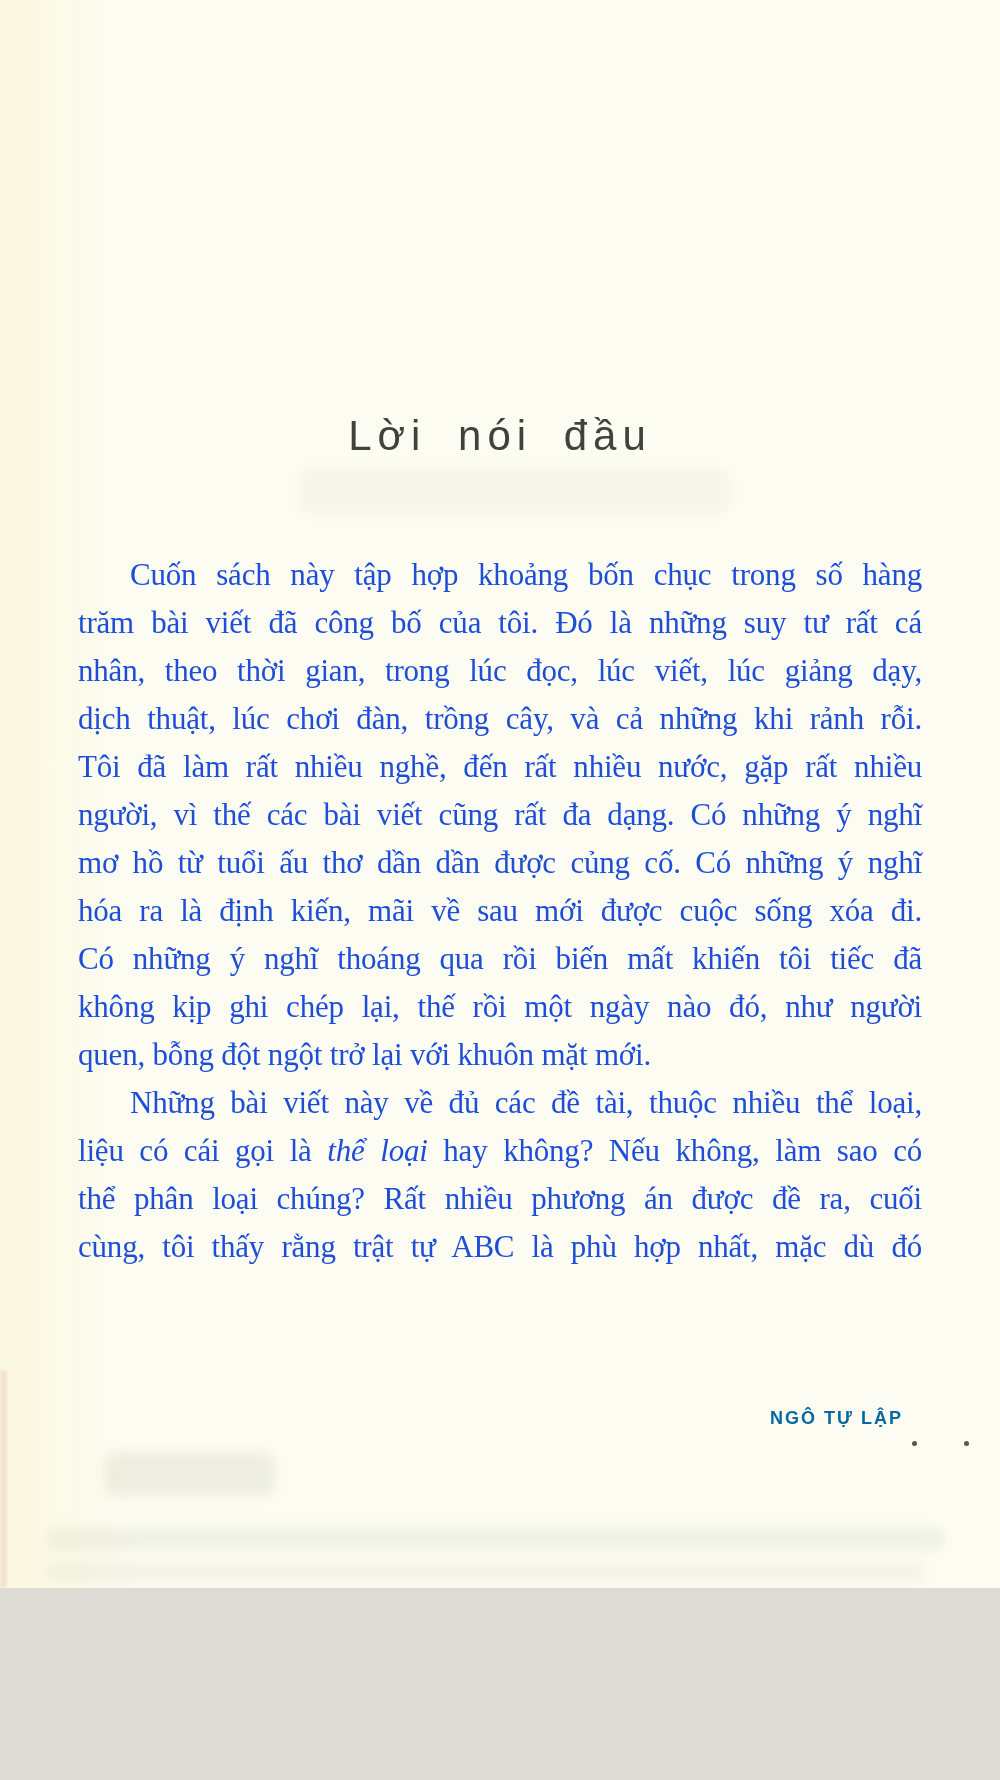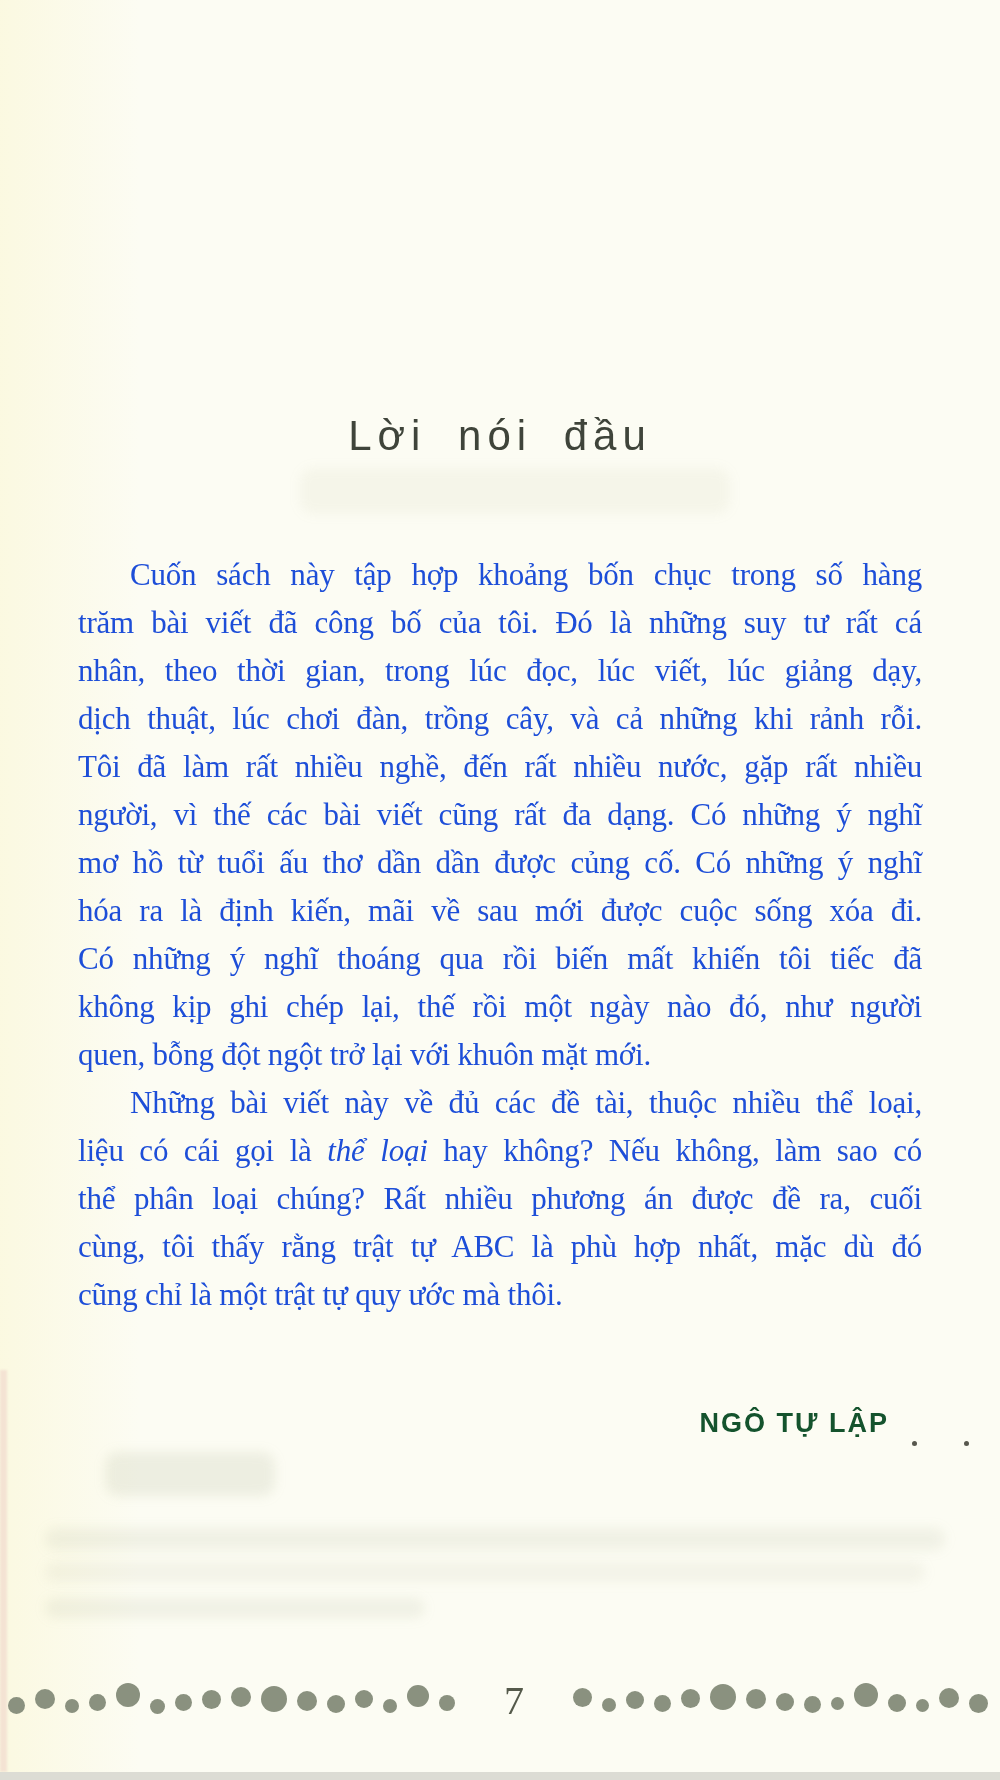--- a/index.html
+++ b/index.html
@@ -1,18 +1,18 @@
 <!DOCTYPE html>
 <html lang="vi"><head>
 <meta charset="utf-8">
 <style>
   html,body{margin:0;padding:0;background:#dcdcd4;}
   .page{
     position:relative;
-    width:1000px;height:1772px;
+    width:1000px;height:1588px;
     margin:0 auto;
     background:#fcfcf3;
     overflow:hidden;
     font-family:"Liberation Serif",serif;
   }
   
   .page::before{
     content:"";position:absolute;inset:0;pointer-events:none;
     background:linear-gradient(90deg,rgba(250,246,210,.55),rgba(250,246,210,0) 14%);
   }
@@ -39,24 +39,24 @@
     color:#1d4ed8;
     letter-spacing:-0.2px;
   }
   .line{text-align:justify;text-align-last:justify;-moz-text-align-last:justify;}
   .line.last{text-align-last:left;-moz-text-align-last:left;}
   .line.indent{text-indent:52px;}
   .paragraph + .paragraph{margin-top:0;}
   .line em{font-style:italic;}
 
   .signature{
-    position:absolute;top:1408px;right:111px;
+    position:absolute;top:1408px;right:97px;
     font-family:"Liberation Sans",sans-serif;
-    font-size:27px;font-weight:bold;letter-spacing:2px;
-    color:#14532d;
+    font-size:18px;font-weight:bold;letter-spacing:2px;
+    color:#0369a1;
   }
 
   
   .artifact{position:absolute;border-radius:14px;filter:blur(6px);pointer-events:none;}
   .a1{top:468px;left:300px;width:430px;height:46px;background:rgba(150,155,118,.07);}
   .a2{top:1452px;left:105px;width:170px;height:44px;background:rgba(140,150,110,.13);}
   .a3{top:1528px;left:45px;width:900px;height:22px;background:rgba(150,155,120,.11);}
   .a4{top:1562px;left:45px;width:880px;height:20px;background:rgba(150,155,120,.09);}
   .a5{top:1598px;left:45px;width:380px;height:20px;background:rgba(150,155,120,.11);}
   .speck{position:absolute;width:5px;height:5px;border-radius:50%;background:rgba(45,45,35,.8);}
@@ -94,21 +94,20 @@
         <div class="line">hóa ra là định kiến, mãi về sau mới được cuộc sống xóa đi.</div>
         <div class="line">Có những ý nghĩ thoáng qua rồi biến mất khiến tôi tiếc đã</div>
         <div class="line">không kịp ghi chép lại, thế rồi một ngày nào đó, như người</div>
         <div class="line last">quen, bỗng đột ngột trở lại với khuôn mặt mới.</div>
       </div>
       <div class="paragraph">
         <div class="line indent">Những bài viết này về đủ các đề tài, thuộc nhiều thể loại,</div>
         <div class="line">liệu có cái gọi là <em>thể loại</em> hay không? Nếu không, làm sao có</div>
         <div class="line">thể phân loại chúng? Rất nhiều phương án được đề ra, cuối</div>
         <div class="line">cùng, tôi thấy rằng trật tự ABC là phù hợp nhất, mặc dù đó</div>
-        <div class="line last">cũng chỉ là một trật tự quy ước mà thôi.</div>
       </div>
     </div>
 
   <div class="signature">NGÔ TỰ LẬP</div>
 
   <div class="artifact a1"></div>
   <div class="artifact a2"></div>
   <div class="artifact a3"></div>
   <div class="artifact a4"></div>
   <div class="artifact a5"></div>

